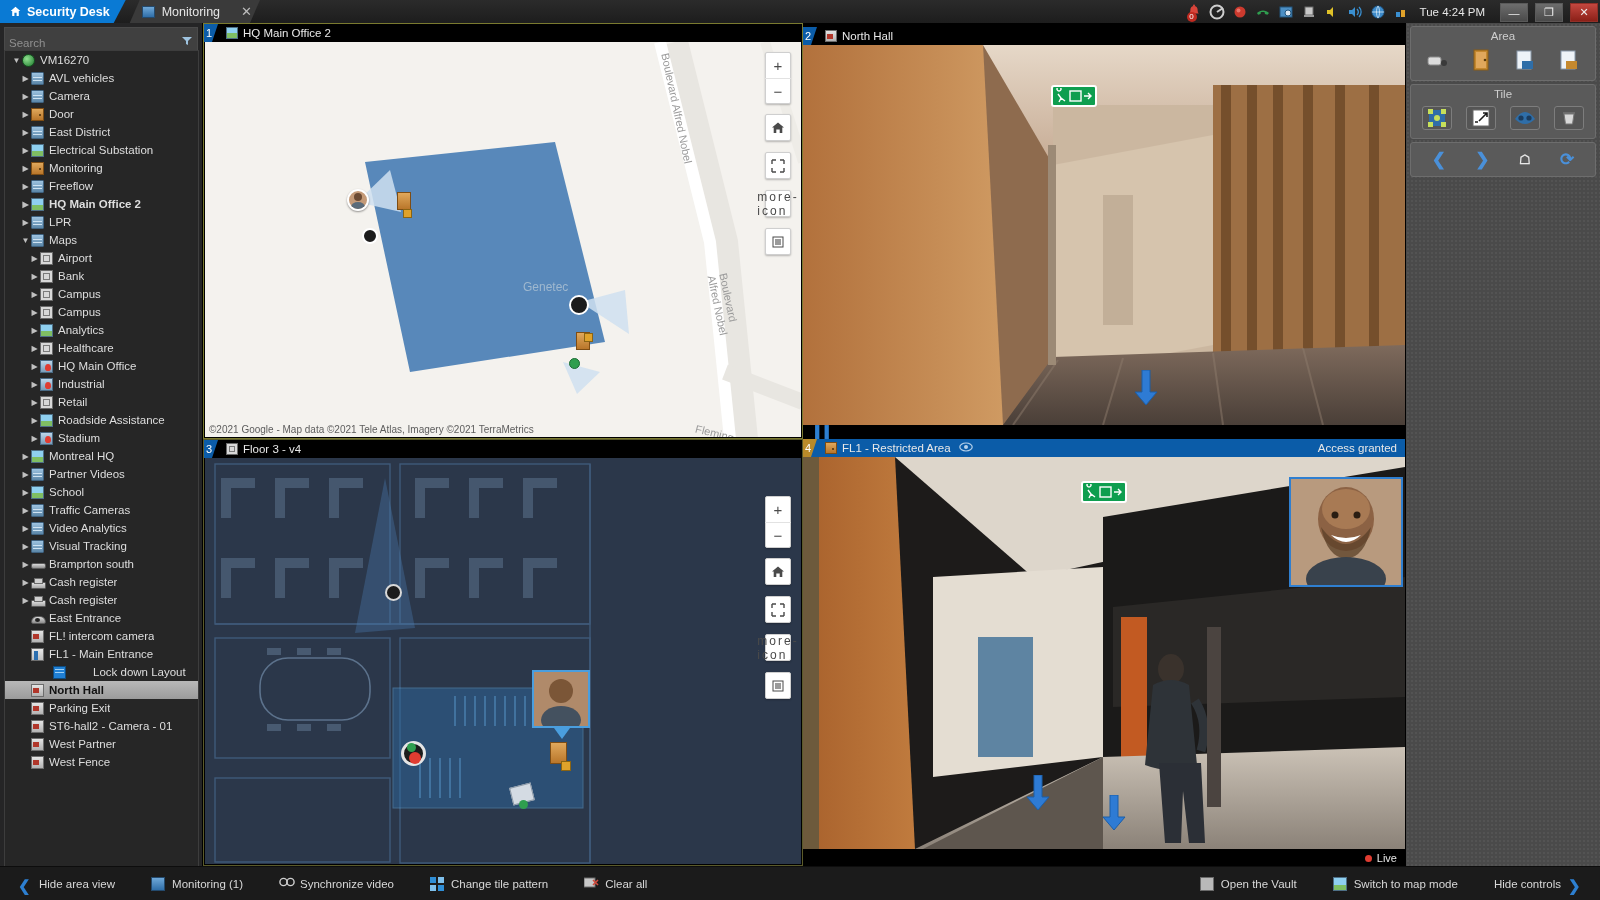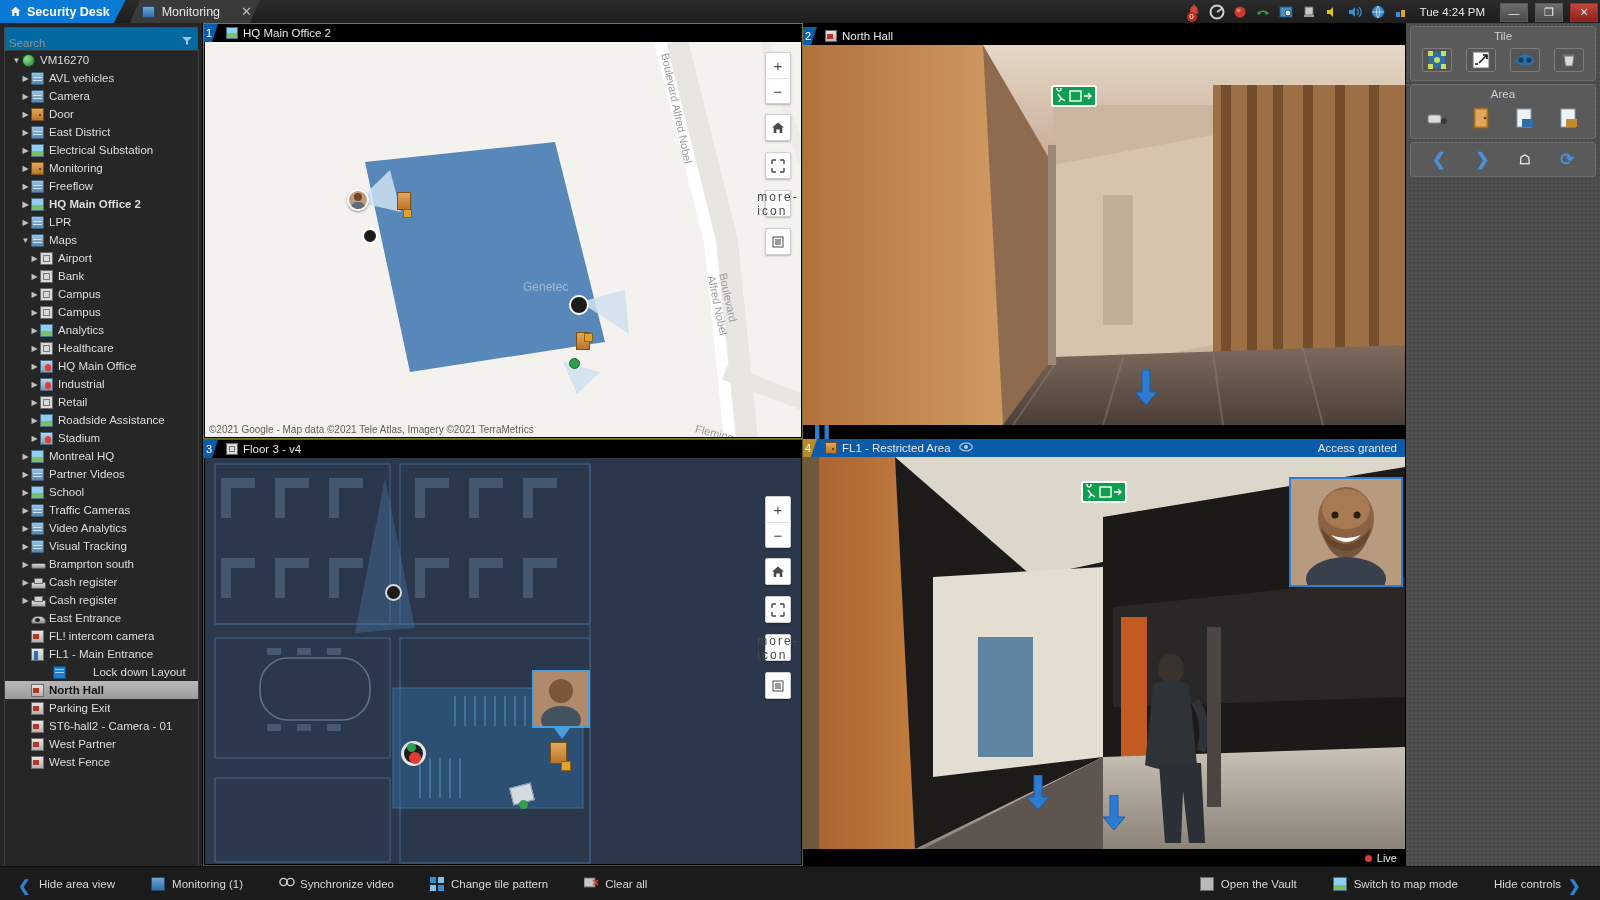--- a/index.html
+++ b/index.html
@@ -43,21 +43,21 @@
     color:#eee; font-size:11px;
   }
   .wbtn.close { background: linear-gradient(180deg,#c4473f,#8b2018); border-color:#913028; }
 
   
   #leftpanel {
     position:absolute; left:0; top:23px; width:203px; height:843px;
     background:#252526; border-right:1px solid #000;
   }
   #searchbar {
-    margin: 4px 4px 2px 4px; height:31px; background:#0369a1;
+    margin: 4px 4px 2px 4px; height:31px; background:#404040;
     border:1px solid #4a4a4a; display:flex; align-items:center;
     padding: 0 4px;
   }
   #searchbar input {
     flex:1; background:transparent; border:none; outline:none;
     color:#c8c8c8; font-size:11.5px; font-family:"Liberation Sans",sans-serif;
   }
   #searchbar input::placeholder { color:#8f8f8f; }
   #treebox {
     position:absolute; left:4px; top:27px; width:195px; height:830px;
@@ -840,20 +840,51 @@
       <span class="livebadge" style="bottom:2px;">
         <span class="livedot"></span>
         <span>Live</span>
       </span>
     </div>
   </div>
 </div>
 
 <div id="rightpanel">
   <div class="rgroup">
+    <div class="rgtitle">Area</div>
+    <div class="rgrow">
+      <span class="rbtn">
+        <svg width="24" height="20" viewBox="0 0 24 20">
+            <rect x="3" y="7" width="13" height="8" rx="2" fill="#dcdcdc" stroke="#8a8a8a"></rect>
+            <circle cx="19" cy="13" r="3" fill="#3a3a3a"></circle>
+          </svg>
+      </span>
+      <span class="rbtn">
+        <svg width="20" height="22" viewBox="0 0 20 22">
+            <rect x="3" y="1" width="14" height="20" fill="#c5892f" stroke="#8a5c16"></rect>
+            <rect x="5" y="3" width="10" height="16" fill="#e0a85c"></rect>
+            <circle cx="14" cy="11" r="1.3" fill="#5a3b0a"></circle>
+          </svg>
+      </span>
+      <span class="rbtn">
+        <svg width="22" height="22" viewBox="0 0 22 22">
+            <rect x="3" y="2" width="14" height="18" fill="#eef3f8" stroke="#8a9aab"></rect>
+            <rect x="8" y="12" width="11" height="8" fill="#2f6ea8"></rect>
+          </svg>
+      </span>
+      <span class="rbtn">
+        <svg width="22" height="22" viewBox="0 0 22 22">
+            <rect x="3" y="2" width="14" height="18" fill="#eef3f8" stroke="#8a9aab"></rect>
+            <rect x="8" y="12" width="11" height="8" fill="#c5892f"></rect>
+          </svg>
+      </span>
+    </div>
+  </div>
+
+  <div class="rgroup">
     <div class="rgtitle">Tile</div>
     <div class="rgrow">
       <span class="rbtn framed">
         <svg width="18" height="18" viewBox="0 0 18 18">
             <rect x="1" y="1" width="16" height="16" fill="#2f6ea8"></rect>
             <g fill="#c6e05a">
               <rect x="0" y="0" width="5" height="5"></rect>
               <rect x="13" y="0" width="5" height="5"></rect>
               <rect x="0" y="13" width="5" height="5"></rect>
               <rect x="13" y="13" width="5" height="5"></rect>
@@ -877,51 +908,20 @@
       <span class="rbtn framed">
         <svg width="18" height="18" viewBox="0 0 18 18">
             <path d="M4 5h10l-1.5 10h-7z" fill="#d8d8d8" stroke="#777"></path>
             <path d="M3 4h12" stroke="#777" stroke-width="1.4"></path>
           </svg>
       </span>
     </div>
   </div>
 
   <div class="rgroup">
-    <div class="rgtitle">Area</div>
-    <div class="rgrow">
-      <span class="rbtn">
-        <svg width="24" height="20" viewBox="0 0 24 20">
-            <rect x="3" y="7" width="13" height="8" rx="2" fill="#dcdcdc" stroke="#8a8a8a"></rect>
-            <circle cx="19" cy="13" r="3" fill="#3a3a3a"></circle>
-          </svg>
-      </span>
-      <span class="rbtn">
-        <svg width="20" height="22" viewBox="0 0 20 22">
-            <rect x="3" y="1" width="14" height="20" fill="#c5892f" stroke="#8a5c16"></rect>
-            <rect x="5" y="3" width="10" height="16" fill="#e0a85c"></rect>
-            <circle cx="14" cy="11" r="1.3" fill="#5a3b0a"></circle>
-          </svg>
-      </span>
-      <span class="rbtn">
-        <svg width="22" height="22" viewBox="0 0 22 22">
-            <rect x="3" y="2" width="14" height="18" fill="#eef3f8" stroke="#8a9aab"></rect>
-            <rect x="8" y="12" width="11" height="8" fill="#2f6ea8"></rect>
-          </svg>
-      </span>
-      <span class="rbtn">
-        <svg width="22" height="22" viewBox="0 0 22 22">
-            <rect x="3" y="2" width="14" height="18" fill="#eef3f8" stroke="#8a9aab"></rect>
-            <rect x="8" y="12" width="11" height="8" fill="#c5892f"></rect>
-          </svg>
-      </span>
-    </div>
-  </div>
-
-  <div class="rgroup">
     <div class="rnav">
       <span>❮</span>
       <span>❯</span>
       <span style="color:#e8e8e8;font-size:13px;">☖</span>
       <span>⟳</span>
     </div>
   </div>
 </div>
 
 <div id="bottombar">

